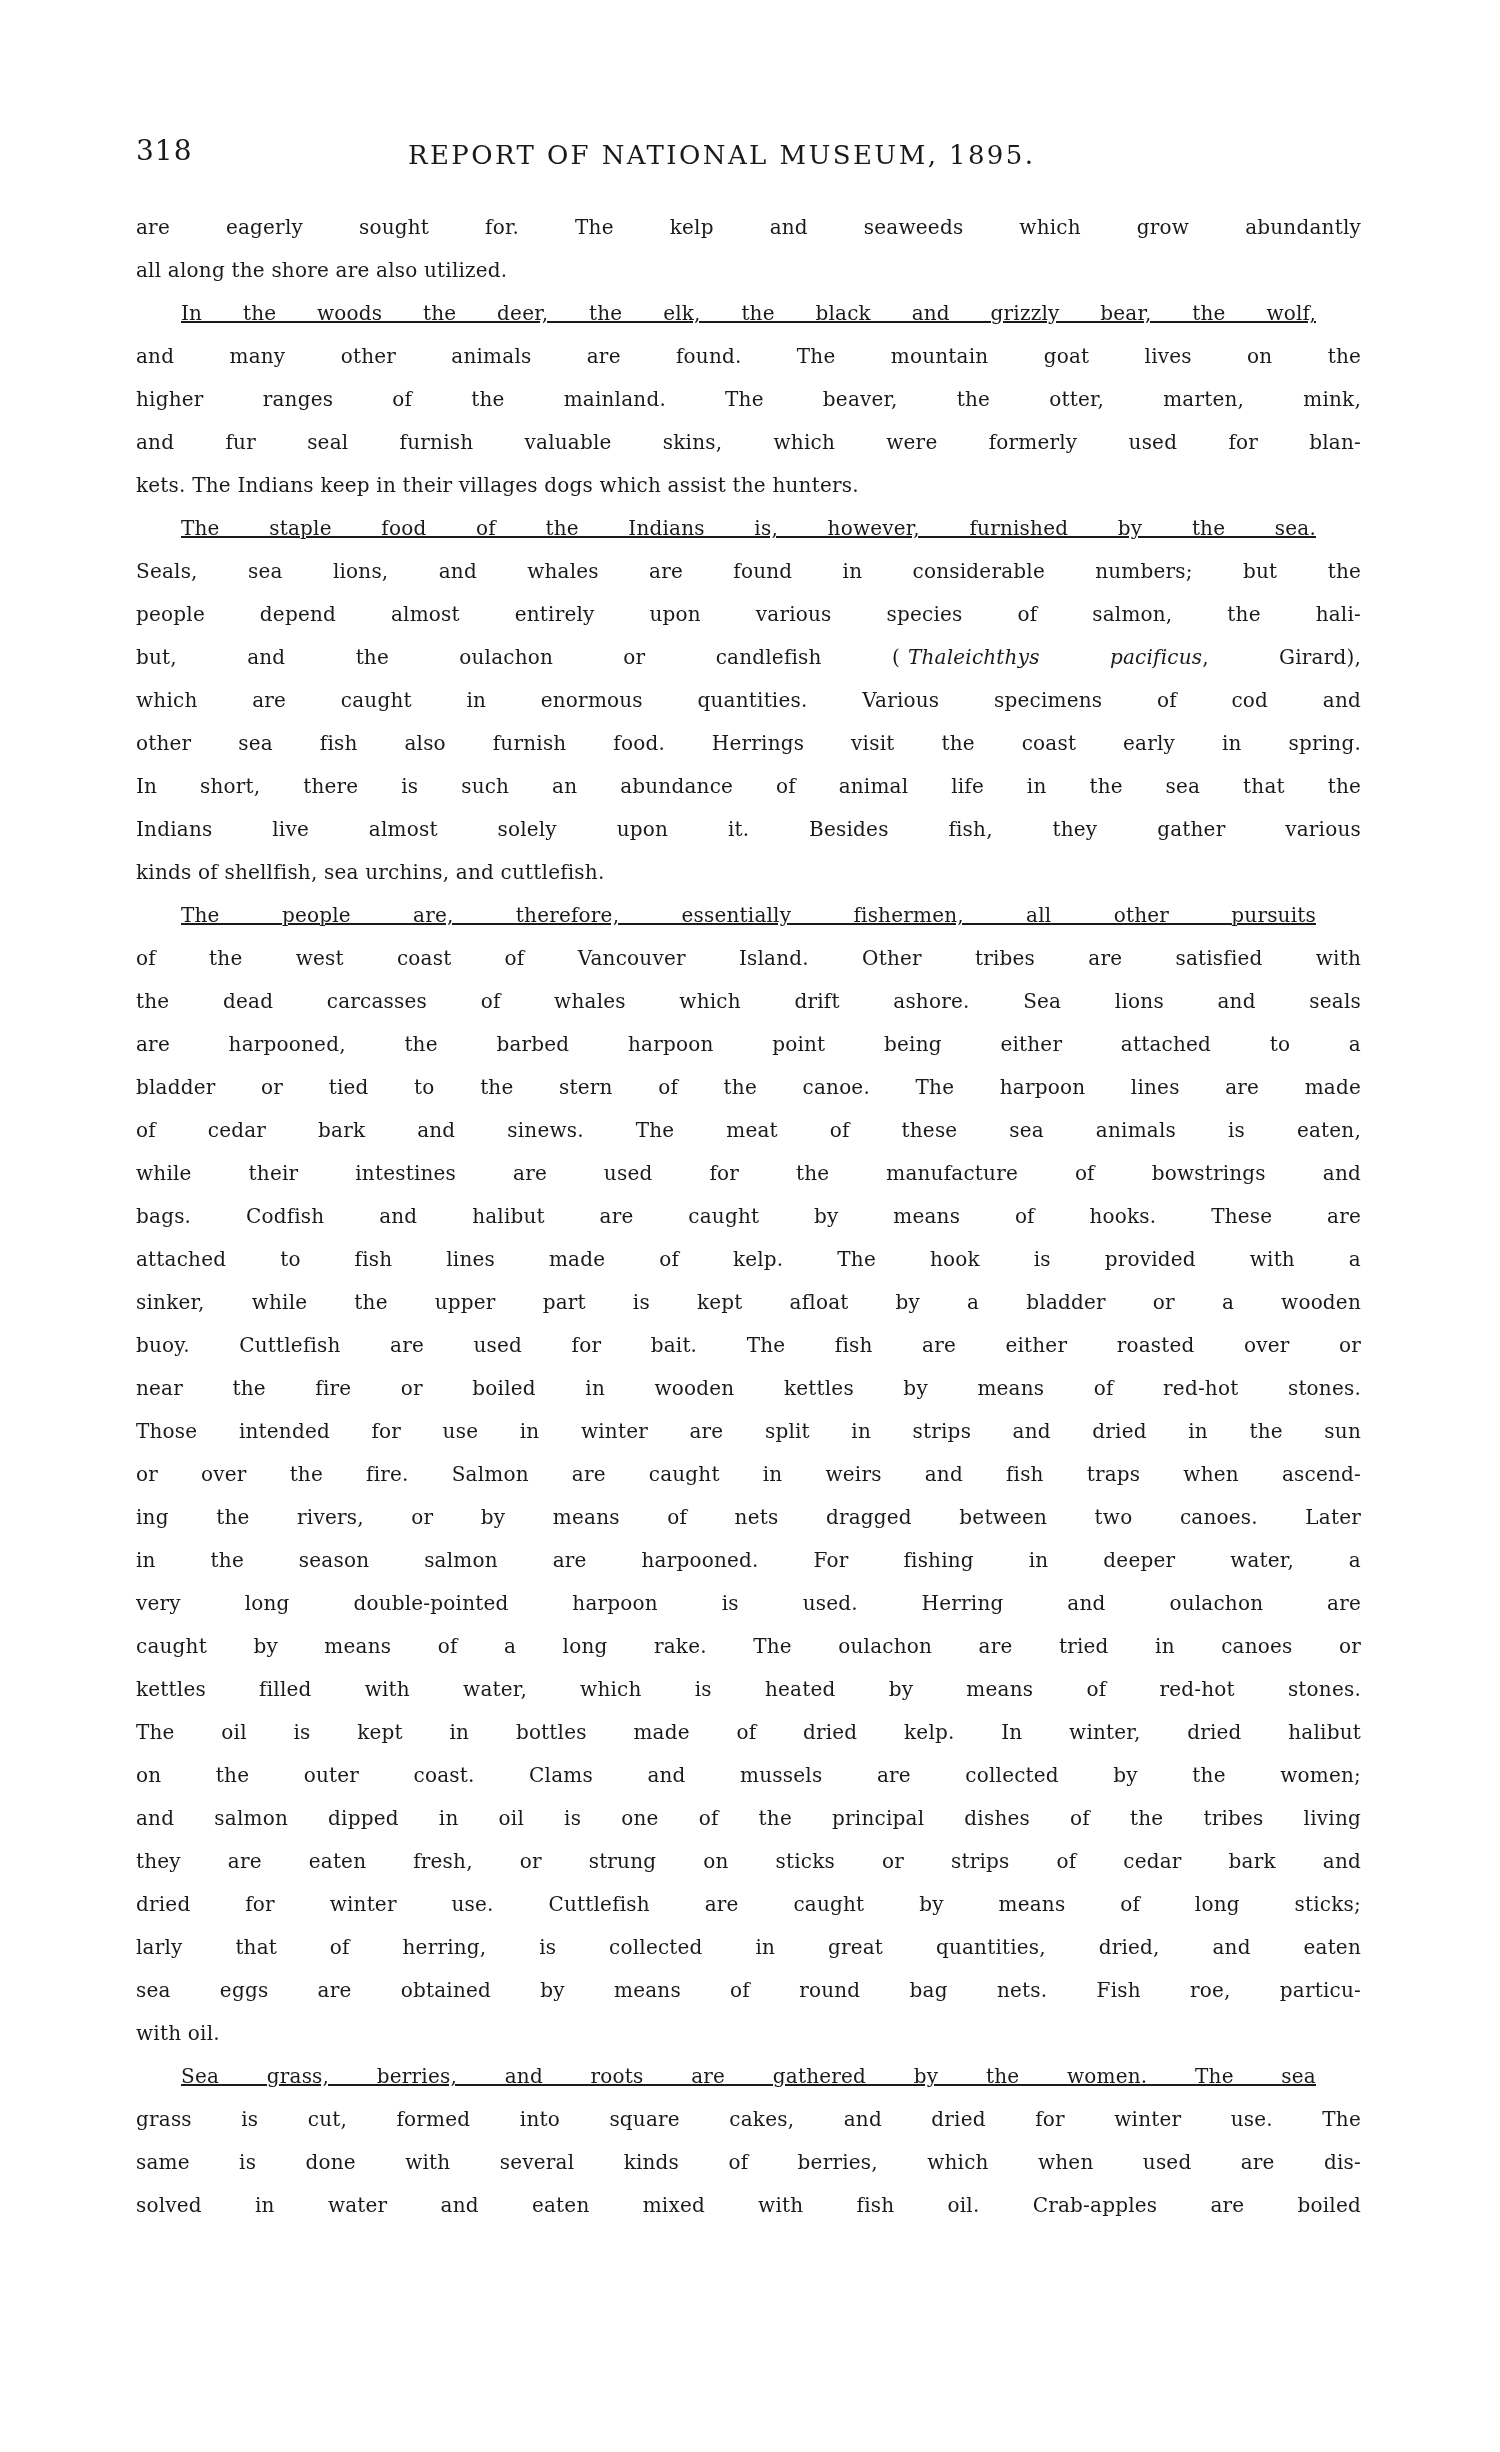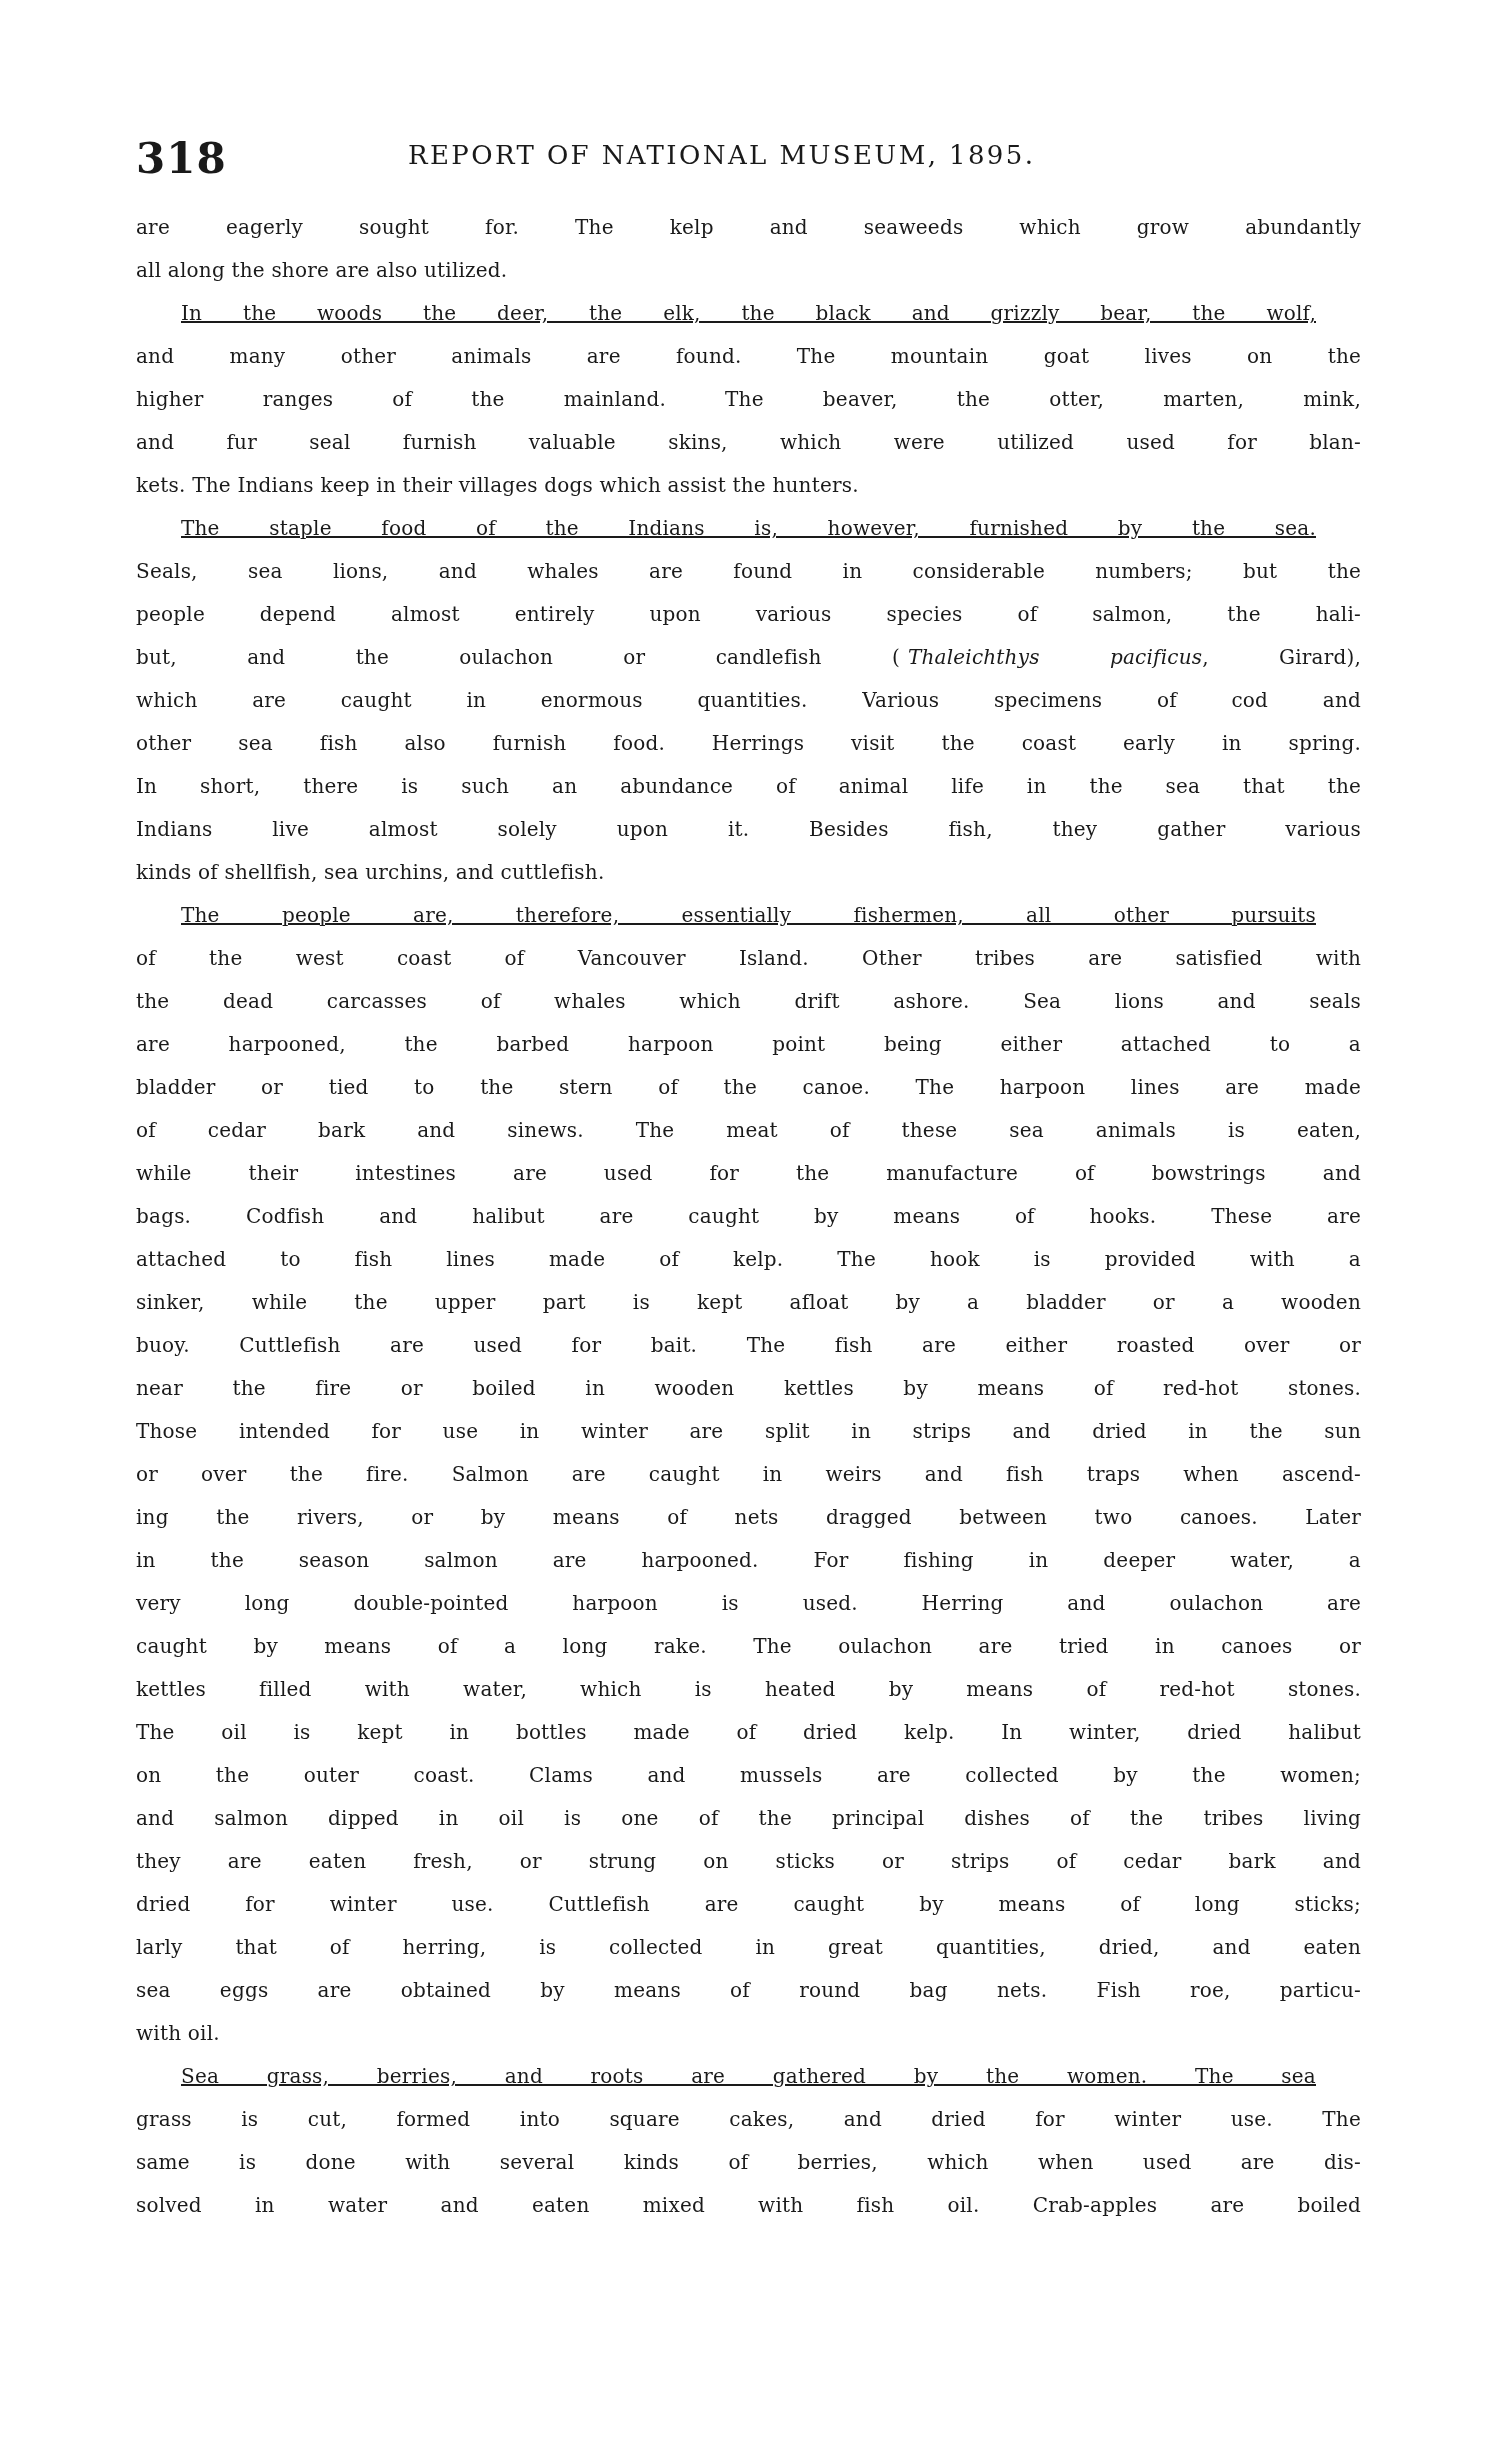--- a/index.html
+++ b/index.html
@@ -25,22 +25,22 @@
       position: absolute;
       top: 134px;
       left: 0;
       width: 1225px;
       height: 43px;
     }
     .page-number {
       position: absolute;
       left: 0;
       top: 0;
-      font-size: 42px;
-      font-weight: bold;
+      font-size: 28px;
+      font-weight: normal;
       letter-spacing: 1px;
     }
     .running-head {
       position: absolute;
       left: 272px;
       top: 5.8px;
       font-size: 26px;
       letter-spacing: 2.4px;
       text-transform: uppercase;
     }
@@ -111,21 +111,21 @@
       <div class="line indent">
           <span class="jw">In the woods the deer, the elk, the black and grizzly bear, the wolf,</span>
         </div>
       <div class="line">
           <span class="jw">and many other animals are found.  The mountain goat lives on the</span>
         </div>
       <div class="line">
           <span class="jw">higher ranges of the mainland.  The beaver, the otter, marten, mink,</span>
         </div>
       <div class="line">
-          <span class="jw">and fur seal furnish valuable skins, which were utilized used for blan-</span>
+          <span class="jw">and fur seal furnish valuable skins, which were formerly used for blan-</span>
         </div>
       <div class="line last">
           <span class="jw">kets.  The Indians keep in their villages dogs which assist the hunters.</span>
         </div>
     </div>
 
     <div>
       <div class="line indent">
           <span class="jw">The staple food of the Indians is, however, furnished by the sea.</span>
         </div>

